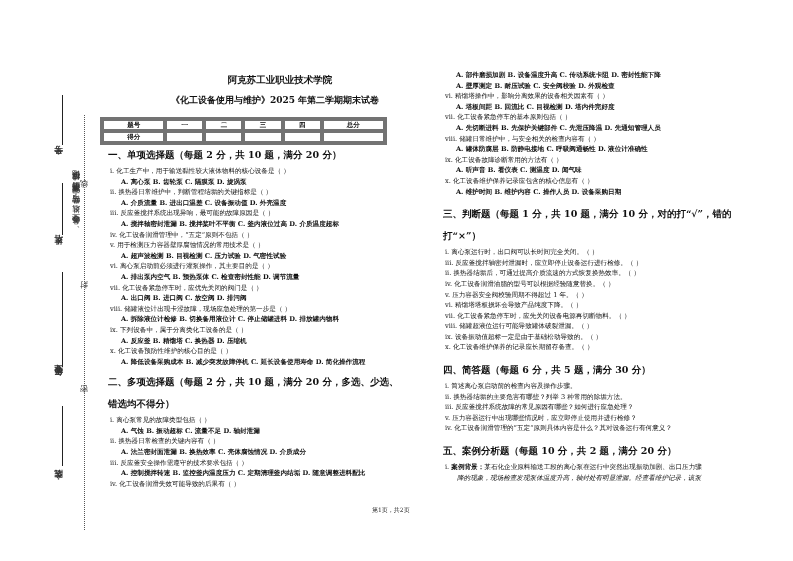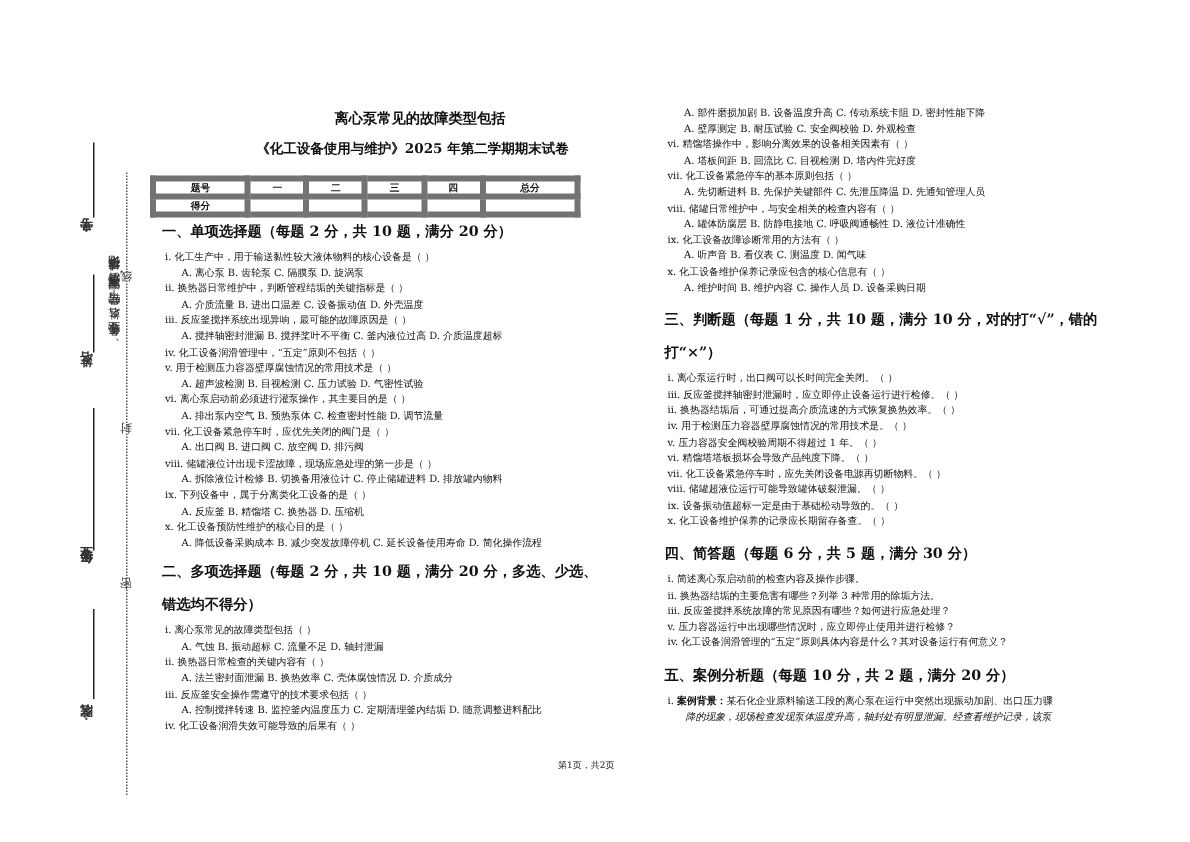--- a/index.html
+++ b/index.html
@@ -24,21 +24,21 @@
   .col-right { left:445px; top:70px; width:290px; }
 
   .school { text-align:center; font-size:9.5px; font-weight:bold; margin:0 0 8px 0; line-height:12px; padding-left:40px; }
   .exam-title { text-align:center; font-size:9px; font-weight:bold; margin:0 0 6px 0; line-height:12px; padding-left:30px; }
 
   table.score { position:absolute; left:100px; top:117px; width:287px; border-collapse:collapse; font-size:6.5px; }
   table.score td { border:4px solid #737373; height:8px; text-align:center; font-weight:bold; padding:0; line-height:8px; }
 
   .sec { font-size:9.5px; font-weight:bold; line-height:14px; margin:6px 0 4px -2px; }
   .q { white-space:nowrap; }
-  .opt { padding-left:11px; white-space:nowrap; }
+  .opt { padding-left:11px; white-space:nowrap;font-weight:bold; }
   .case-q { padding-left:0; }
   .case-q .cont { padding-left:12px; display:block; }
   .case-label { font-weight:bold; }
 
   .footer { position:absolute; left:372px; top:506px; font-size:6px; color:#222; }
 </style>
 </head>
 <body>
 
 <div class="page">
@@ -55,21 +55,21 @@
 
     <div class="vnote" style="top:176px;">凡年级专业、姓名、学号错写、漏写或字迹不清者，成绩按零分记。</div>
 
     <div class="dotted-line"></div>
     <div class="dotchar" style="top:195px;">线</div>
     <div class="dotchar" style="top:296px;">封</div>
     <div class="dotchar" style="top:400px;">密</div>
   </div>
 
   <div class="col col-left">
-    <div class="school">离心泵常见的故障类型包括</div>
+    <div class="school">阿克苏工业职业技术学院</div>
     <div class="exam-title">《化工设备使用与维护》2025 年第二学期期末试卷</div>
     <div style="height:30px;"></div>
 
     <div class="sec">一、单项选择题（每题 2 分，共 10 题，满分 20 分）</div>
     <div>
       <div class="q">i. 化工生产中，用于输送黏性较大液体物料的核心设备是（ ）</div>
       <div class="opt">A. 离心泵 B. 齿轮泵 C. 隔膜泵 D. 旋涡泵</div>
       <div class="q">ii. 换热器日常维护中，判断管程结垢的关键指标是（ ）</div>
       <div class="opt">A. 介质流量 B. 进出口温差 C. 设备振动值 D. 外壳温度</div>
       <div class="q">iii. 反应釜搅拌系统出现异响，最可能的故障原因是（ ）</div>
@@ -140,21 +140,21 @@
     <div class="opt">A. 维护时间 B. 维护内容 C. 操作人员 D. 设备采购日期</div>
 
     <div class="sec" style="margin-top:10px;">
       <div style="white-space:nowrap;">三、判断题（每题 1 分，共 10 题，满分 10 分，对的打“√”，错的</div>
       <div style="margin-top:8px;">打“×”）</div>
     </div>
     <div>
       <div class="q">i. 离心泵运行时，出口阀可以长时间完全关闭。（ ）</div>
       <div class="q">iii. 反应釜搅拌轴密封泄漏时，应立即停止设备运行进行检修。（ ）</div>
       <div class="q">ii. 换热器结垢后，可通过提高介质流速的方式恢复换热效率。（ ）</div>
-      <div class="q">iv. 用于检测压力容器壁厚腐蚀情况的常用技术是。（ ）</div>
+      <div class="q">iv. 化工设备润滑油脂的型号可以根据经验随意替换。（ ）</div>
       <div class="q">v. 压力容器安全阀校验周期不得超过 1 年。（ ）</div>
       <div class="q">vi. 精馏塔塔板损坏会导致产品纯度下降。（ ）</div>
       <div class="q">vii. 化工设备紧急停车时，应先关闭设备电源再切断物料。（ ）</div>
       <div class="q">viii. 储罐超液位运行可能导致罐体破裂泄漏。（ ）</div>
       <div class="q">ix. 设备振动值超标一定是由于基础松动导致的。（ ）</div>
       <div class="q">x. 化工设备维护保养的记录应长期留存备查。（ ）</div>
     </div>
 
     <div class="sec" style="margin-top:10px;">四、简答题（每题 6 分，共 5 题，满分 30 分）</div>
     <div>

